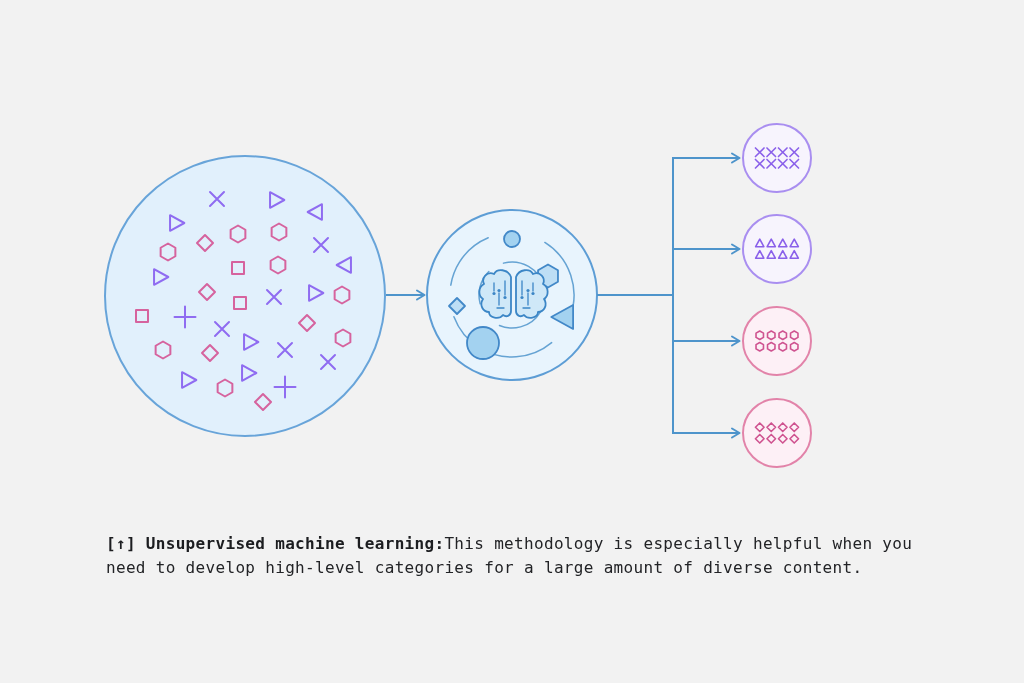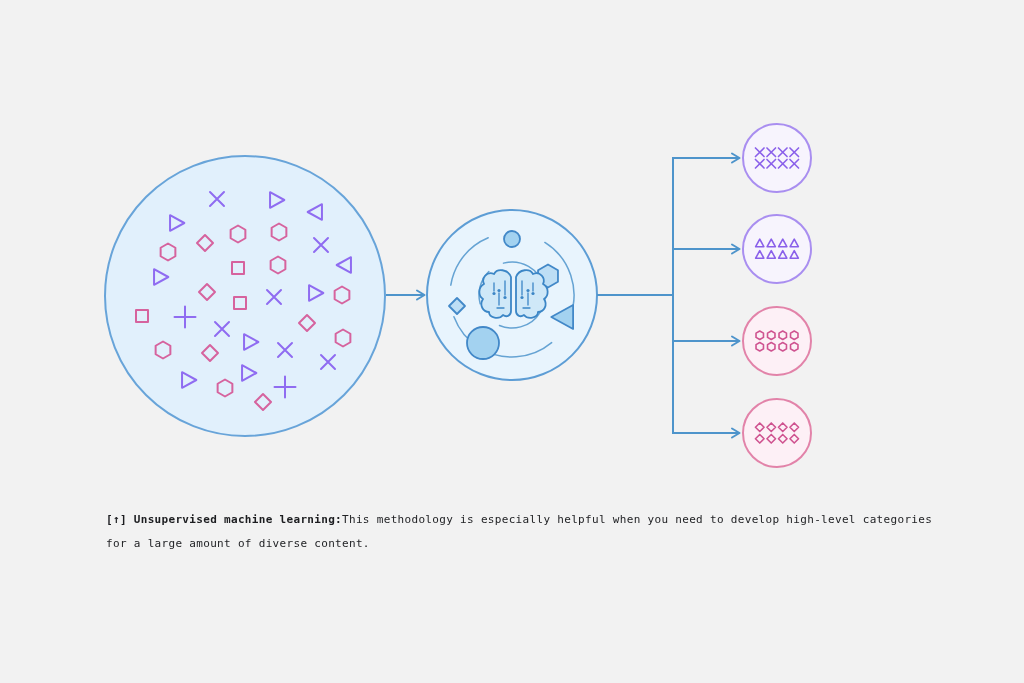--- a/index.html
+++ b/index.html
@@ -1,22 +1,22 @@
 <!DOCTYPE html>
 <html><head>
 <meta charset="utf-8">
 <style>
   html,body{margin:0;padding:0;}
   body{font-family:"Liberation Sans",sans-serif;}
   .stage{position:relative;width:1024px;height:683px;background:#f2f2f2;overflow:hidden;}
   .stage svg{position:absolute;left:0;top:0;}
   .caption{
-    position:absolute;left:106px;top:508px;width:842px;
+    position:absolute;left:106px;top:532px;width:842px;
     font-family:"DejaVu Sans Mono","Liberation Mono",monospace;
-    font-size:11px;line-height:24px;letter-spacing:0.32px;color:#222326;
+    font-size:16px;line-height:24px;letter-spacing:0.32px;color:#222326;
   }
   .caption .bold{font-weight:bold;color:#1c1d20;}
 </style>
 </head>
 <body>
 
 <div class="stage" style="background: rgb(242, 242, 242);">
   <svg id="diagram-svg" width="1024" height="683" viewBox="0 0 1024 683">
       <defs>
         <marker id="arrow" viewBox="0 0 12 12" refX="9" refY="6" markerWidth="12" markerHeight="12" markerUnits="userSpaceOnUse" orient="auto">

